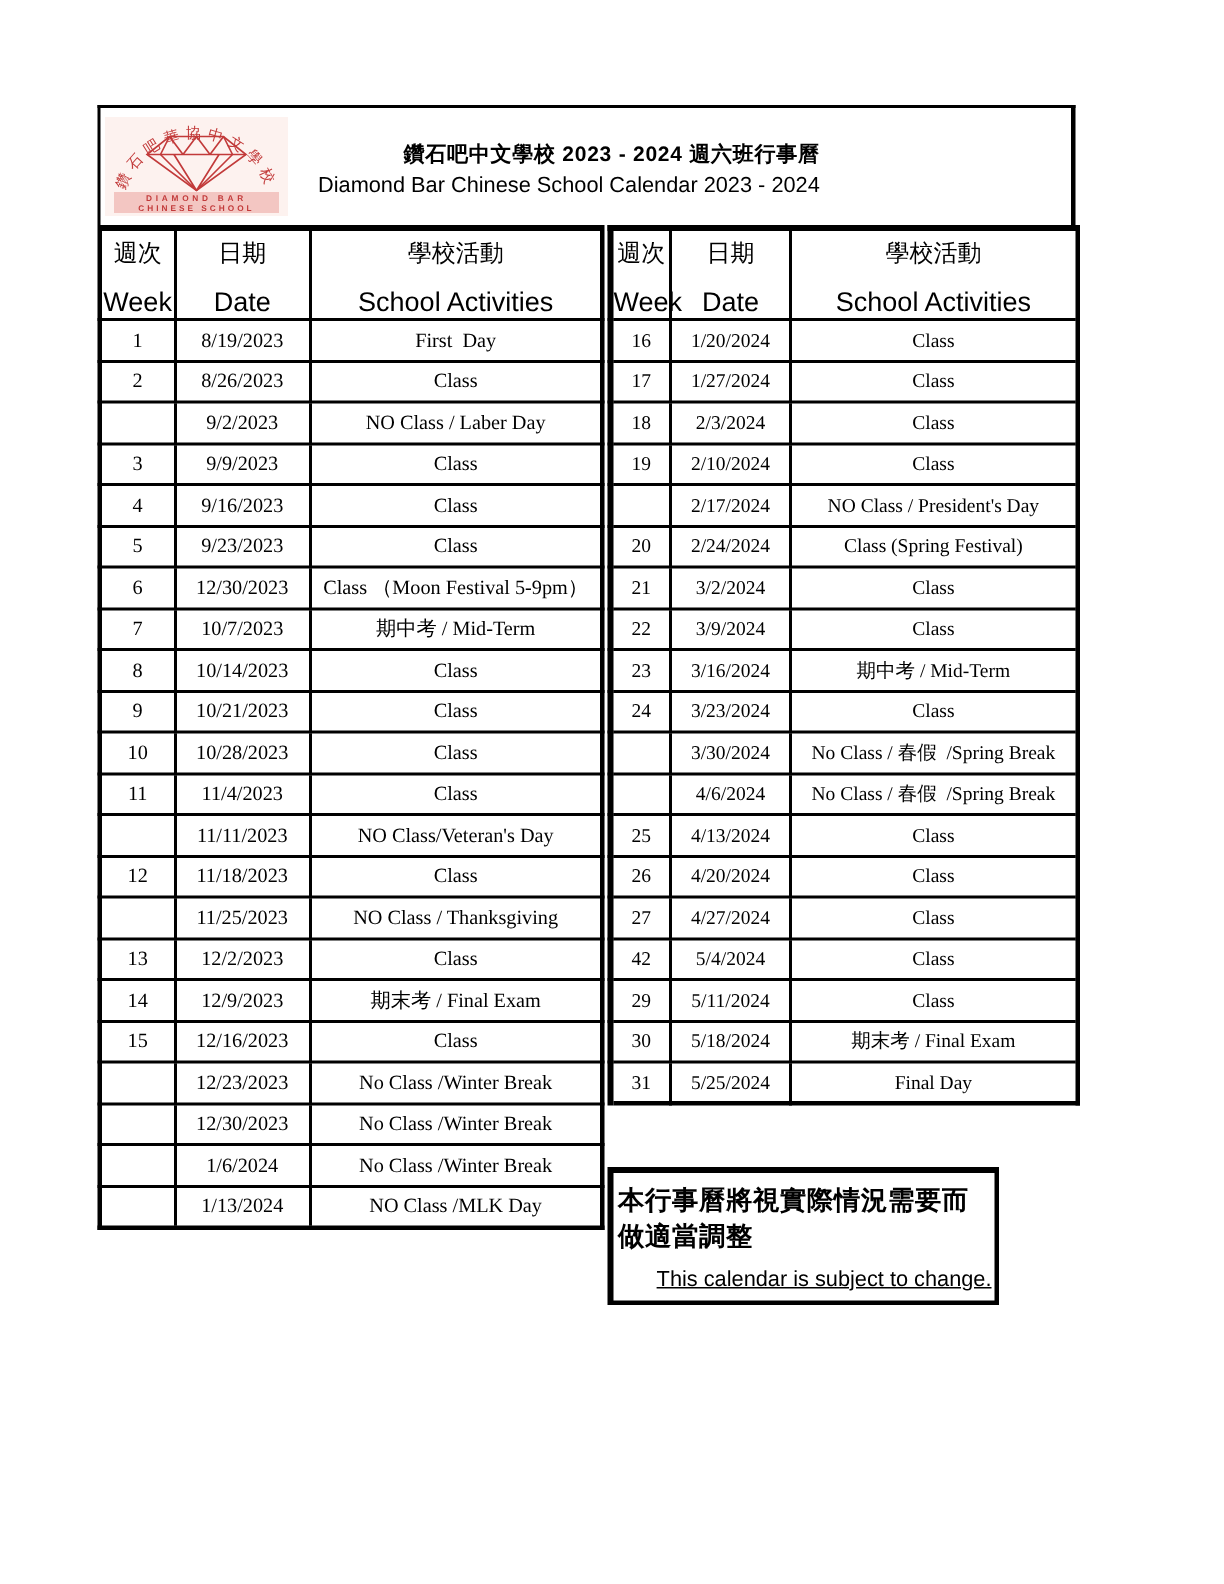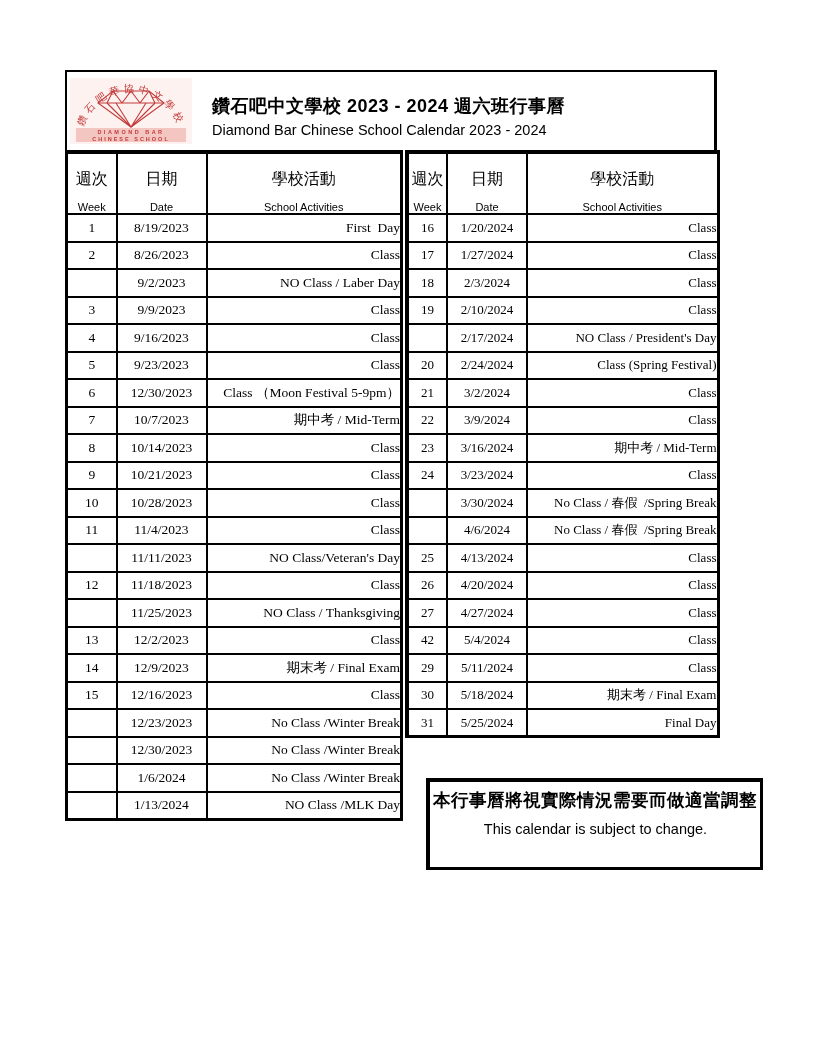--- a/index.html
+++ b/index.html
@@ -12,48 +12,48 @@
   
   .header-box {
     position:absolute; left:65px; top:70px; width:652px; height:80px;
     border-top:2px solid #000; border-left:2px solid #000; border-right:3px solid #000;
     background:#fff;
   }
   .logo-svg { position:absolute; left:3px; top:6px; width:122px; height:66px; }
   .logo-red { fill:var(--logo-red); }
   .logo-stroke { stroke:var(--logo-red); fill:none; stroke-width:1.1; }
   .title-block { position:absolute; left:145px; top:22px; }
-  .title-zh { font-size:18px; font-weight:600; letter-spacing:.5px; white-space:pre;text-align:right; }
+  .title-zh { font-size:14px; font-weight:600; letter-spacing:.5px; white-space:pre;text-align:right; }
   .title-en { font-size:14.5px; margin-top:4px; white-space:pre; }
   
   .cal-table {
     position:absolute; top:150px; border-collapse:collapse; table-layout:fixed;
     background:#fff;
   }
   .cal-table.left  { left:65px;  width:335px; }
   .cal-table.right { left:405px; width:311px; }
   .cal-table, .cal-table th, .cal-table td { border:2px solid #000; }
   .cal-table { border-top-width:4px; border-bottom-width:3px; border-left-width:3px; border-right-width:3px; }
   .cal-table.right { border-left-width:4px; }
   .cal-table th { height:60px; vertical-align:top; padding:0; font-weight:400; }
-  .hdr-zh { font-size:16px; padding-top:15px; }
-  .hdr-en { font-size:11px; padding-top:11px; }
+  .hdr-zh { font-size:16px; padding-top:5px; }
+  .hdr-en { font-size:18px; padding-top:11px; }
   .cal-table td { height:27.5px; padding:0; overflow:hidden; }
   .col-week, .col-date { text-align:center; }
-  .col-activity { text-align:right; padding-left:4px; white-space:pre-wrap; }
+  .col-activity { text-align:center; padding-left:4px; white-space:pre-wrap; }
   .cal-table.left td  { font-family:"Liberation Serif", serif; font-size:13.5px; }
   .cal-table.right td { font-family:Liberation Serif, serif; font-size:13px; }
   
   .note-box {
-    position:absolute; left:426px; top:778px; width:337px; height:92px;
+    position:absolute; left:405px; top:778px; width:261px; height:92px;
     border:3px solid #000; border-left-width:4px; border-top-width:4px;
     padding:6px 2px 0 3px;
   }
   .note-zh { font-size:17.5px; font-weight:600; letter-spacing:.5px; }
-  .note-en { font-size:14.5px; text-align:center; margin-top:9px; }
+  .note-en { font-size:14.5px; text-align:right; margin-top:9px;text-decoration:underline; }
 </style>
 </head>
 <body>
 
 <div class="page">
 
   <div class="header-box">
     <svg class="logo-svg" viewBox="0 0 122 66">
       <rect x="0" y="0" width="122" height="66" style="fill:var(--logo-bg)"></rect>
 

